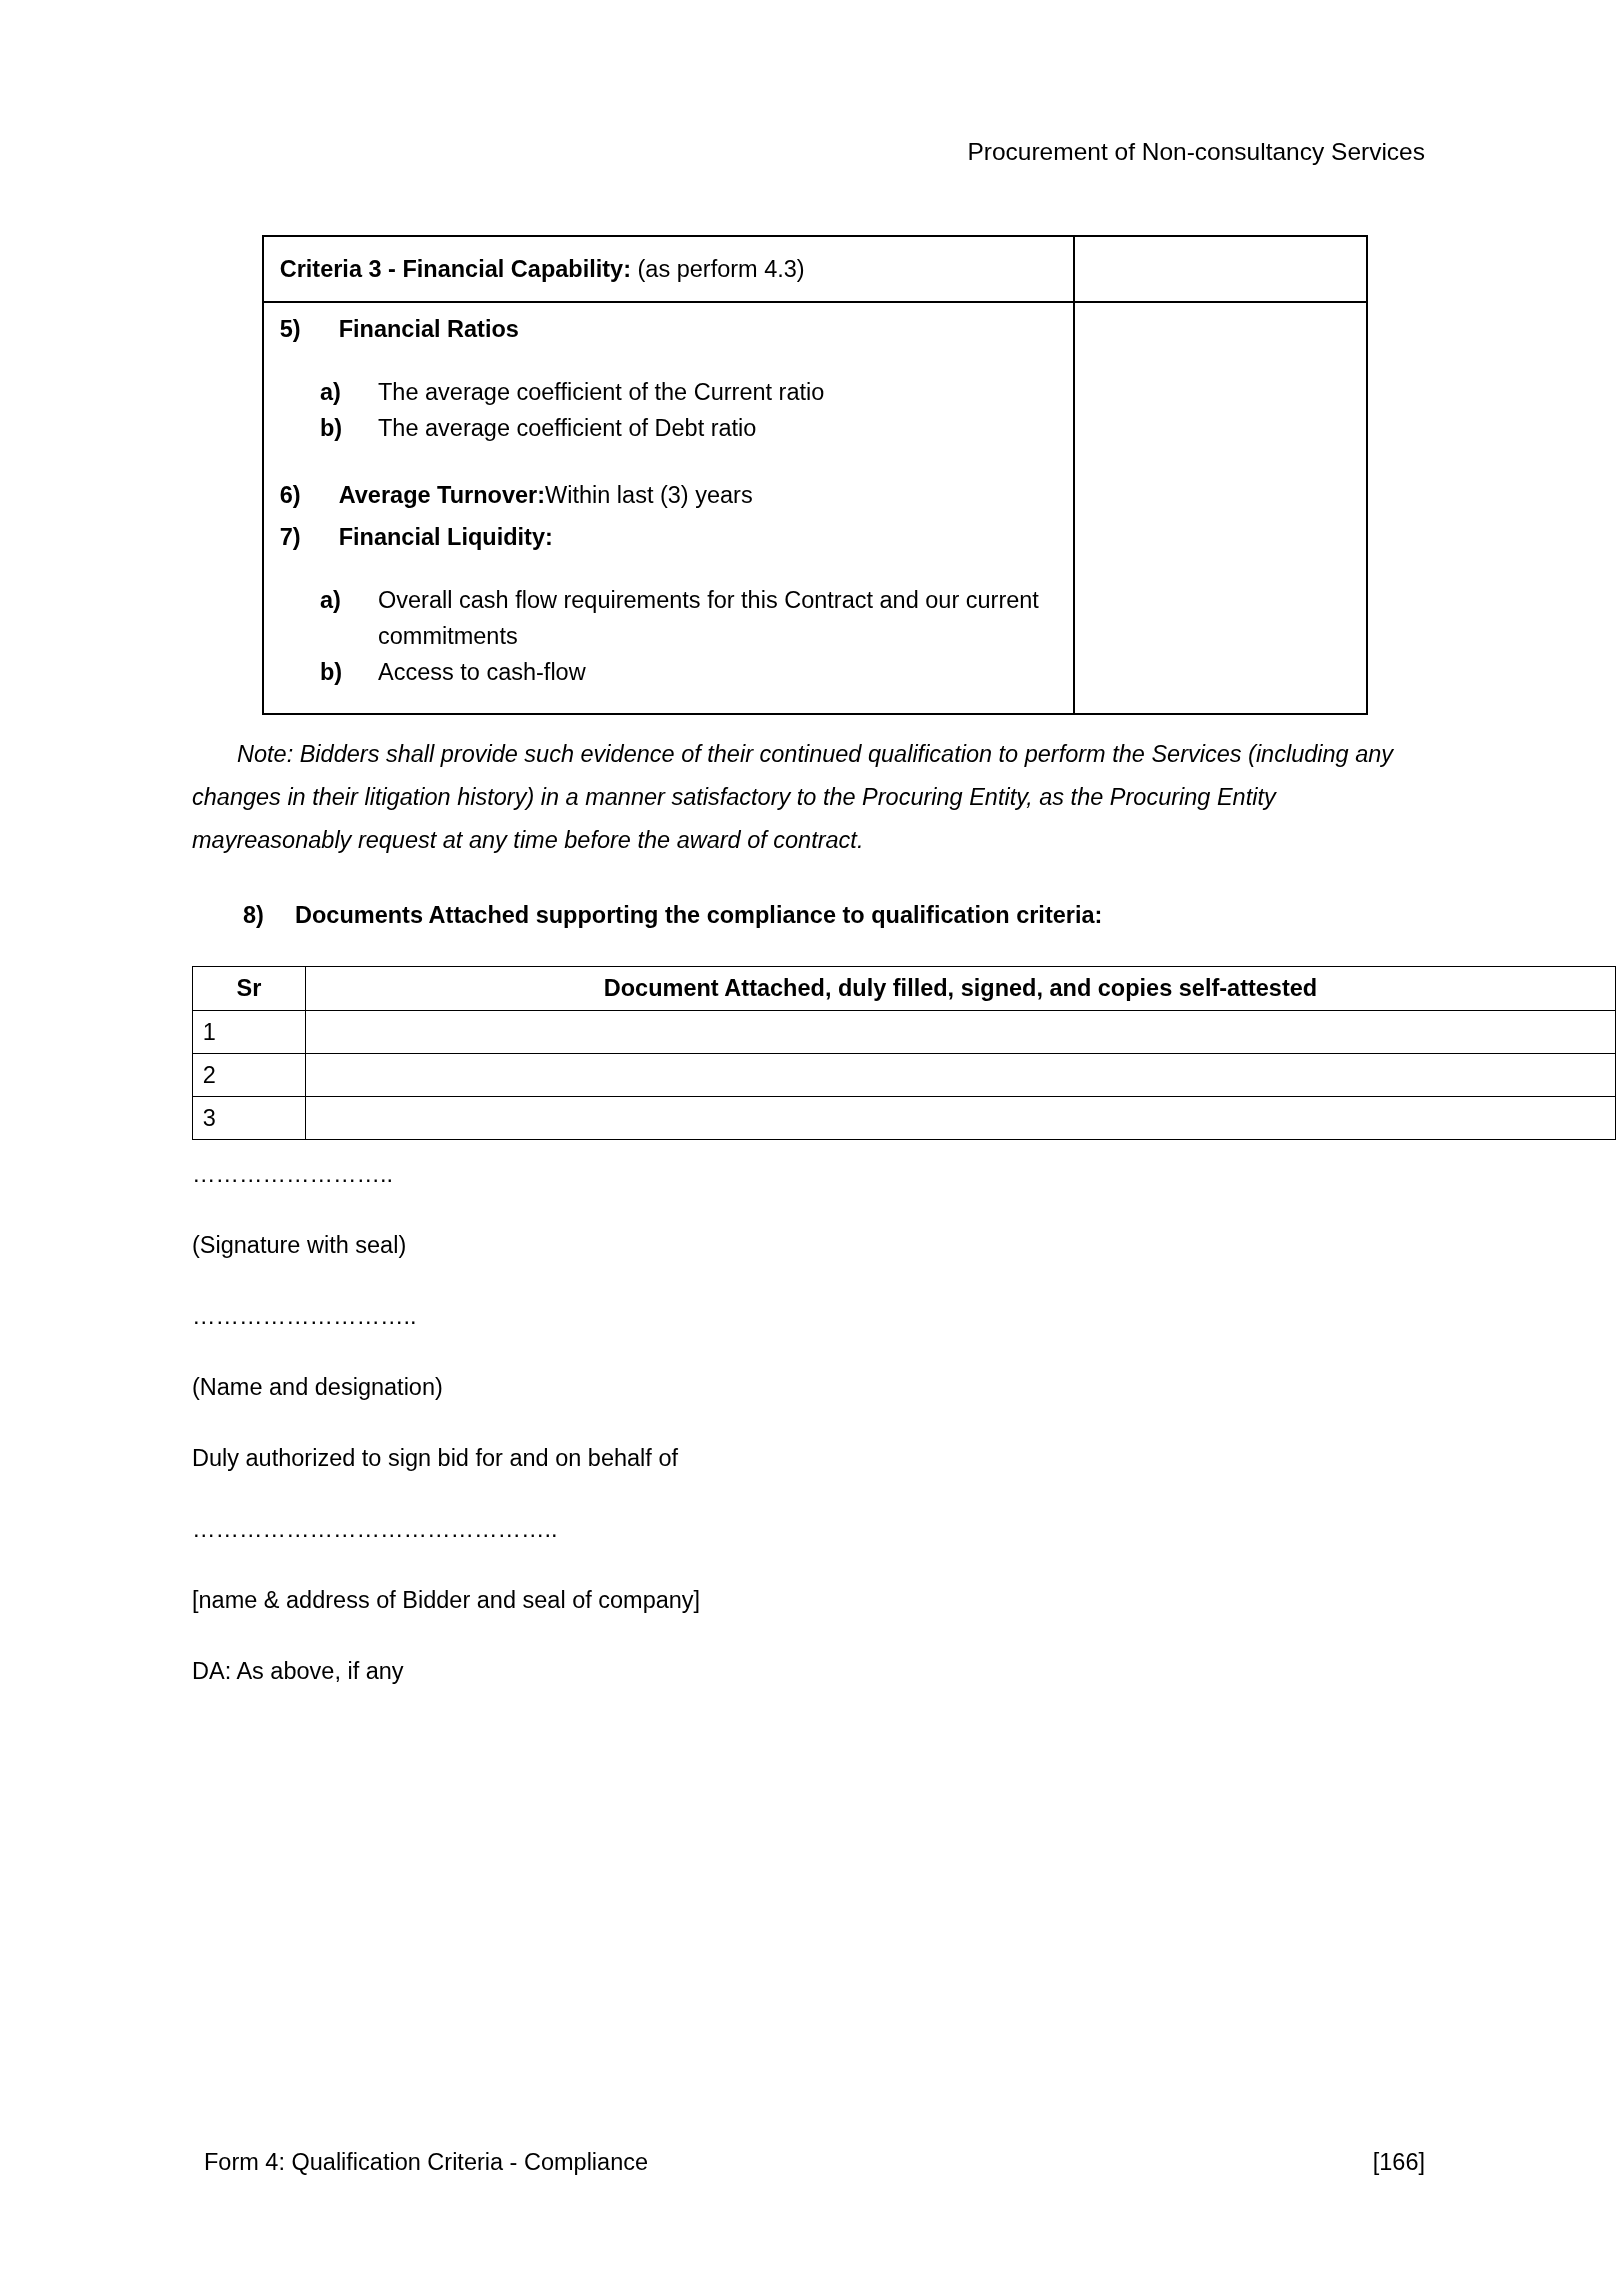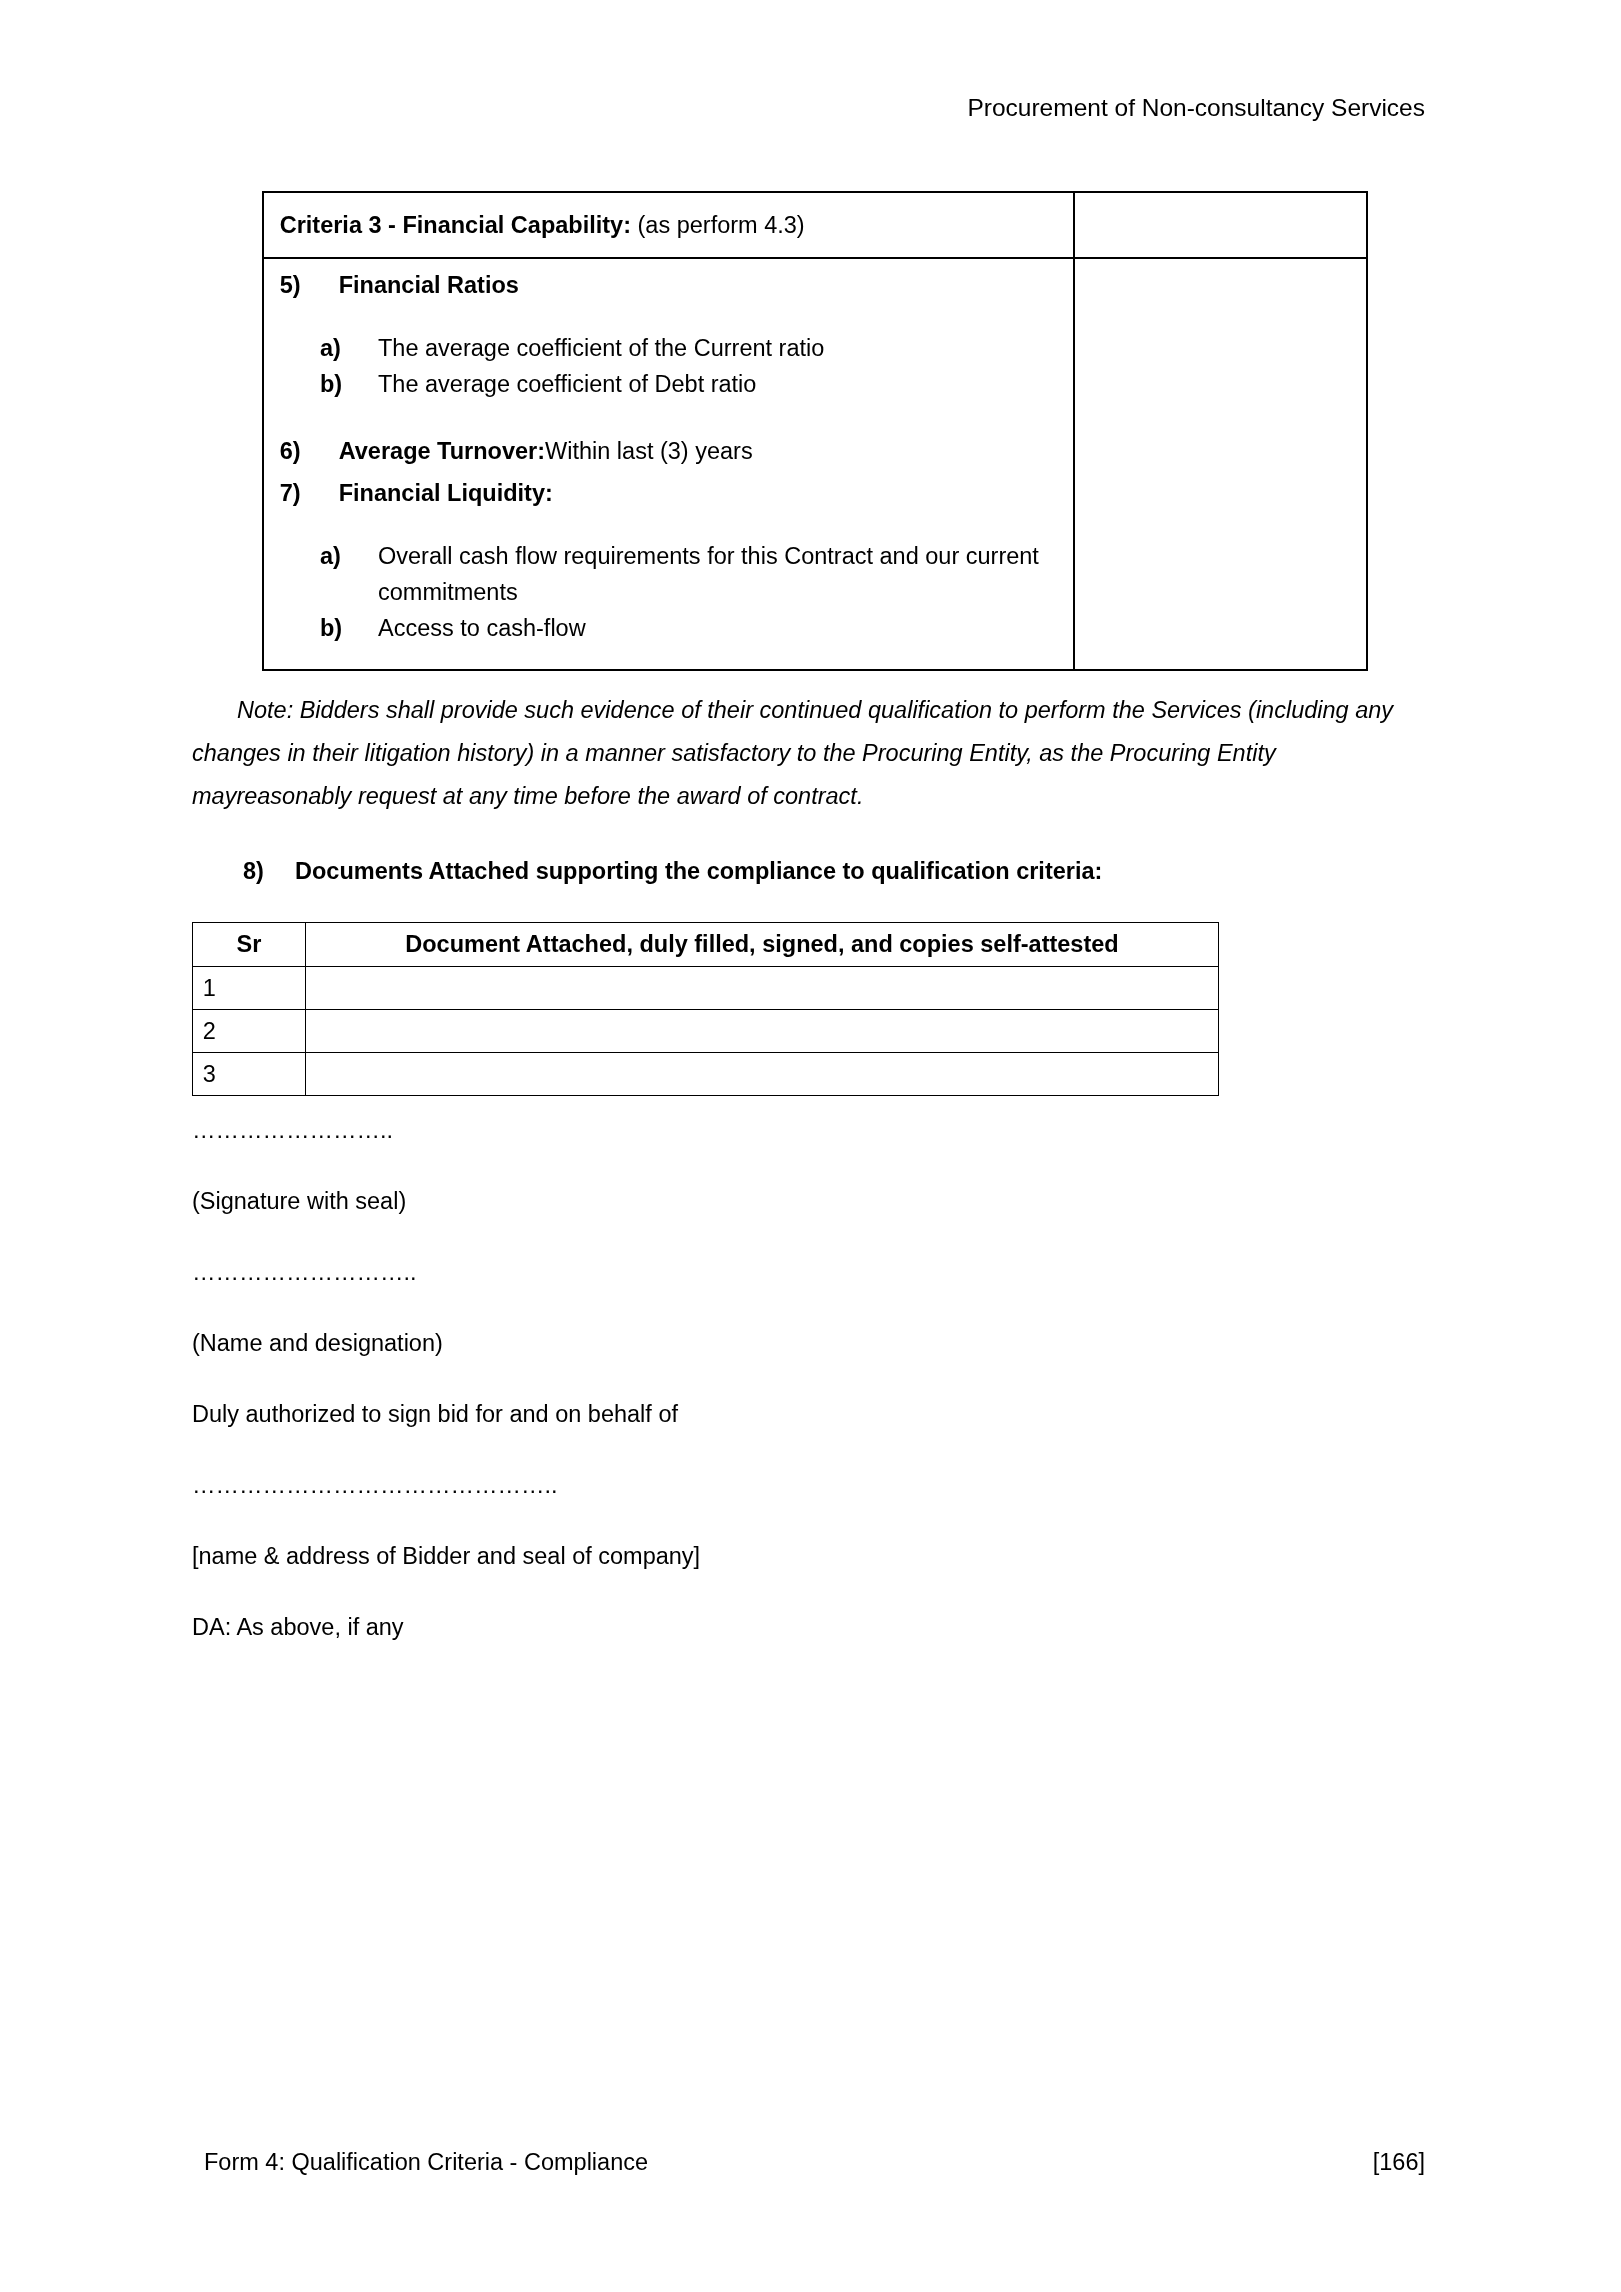--- a/index.html
+++ b/index.html
@@ -16,20 +16,21 @@
     position: absolute;
     inset: 0;
     padding: 93px 196px 0 192px;
   }
 
   
   .doc-header {
     text-align: right;
     font-size: 24.5px;
     line-height: 29px;
+    margin-top: 44px;
   }
 
   
   .criteria-table {
     margin: 69px 0 0 70px;
     width: 1106px;
     border-collapse: collapse;
     table-layout: fixed;
   }
   .criteria-table td {
@@ -74,21 +75,21 @@
     display: flex;
     padding-left: 51px;
     font-weight: bold;
     line-height: 36px;
   }
   .sec8 .num { flex: 0 0 52px; }
 
   
   .docs-table {
     margin-top: 33px;
-    width: 1027px;
+    width: 1424px;
     border-collapse: collapse;
     table-layout: fixed;
   }
   .docs-table th, .docs-table td {
     border: 1.5px solid #000000;
   }
   .docs-table th {
     height: 44px;
     font-weight: bold;
     text-align: center;

